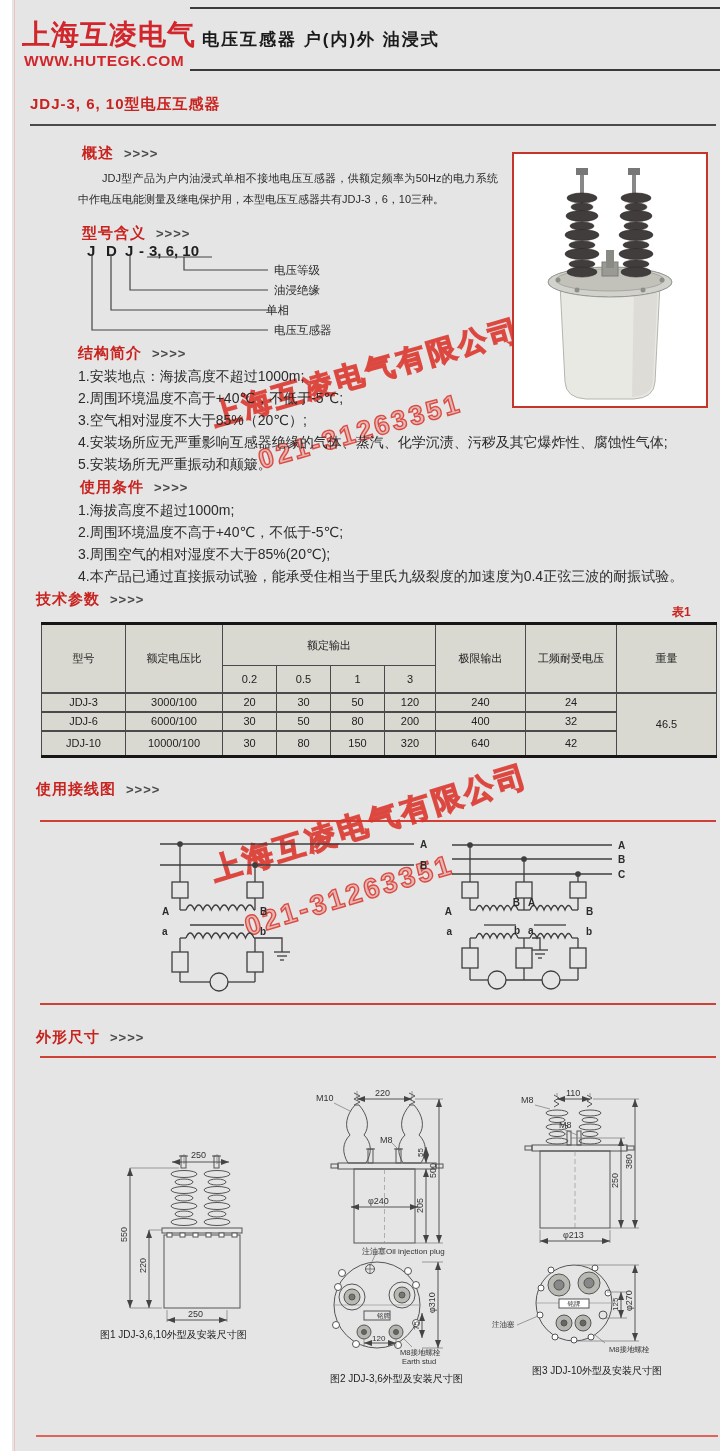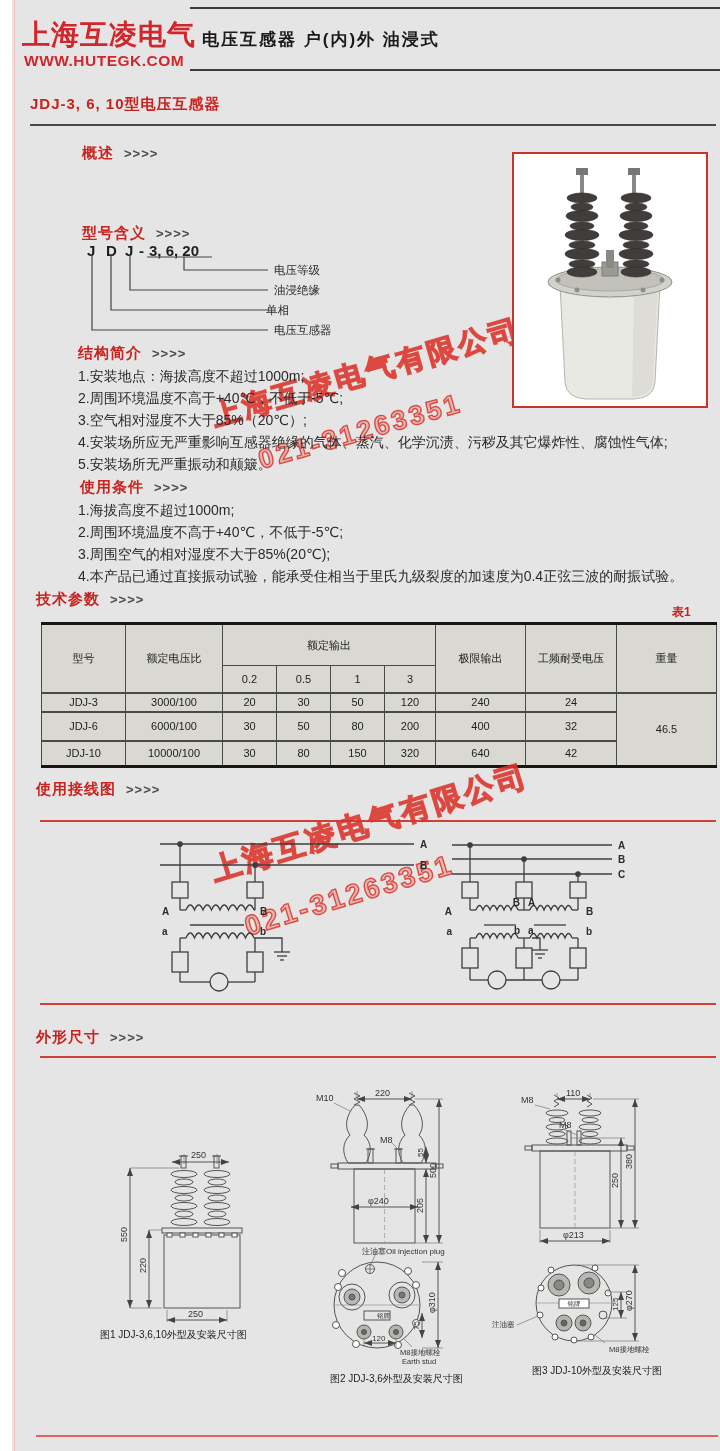--- a/index.html
+++ b/index.html
@@ -57,29 +57,30 @@
 
   <div class="abs ptitle" style="left:18px;top:95px;">JDJ-3, 6, 10型电压互感器</div>
   <div class="abs" style="left:18px;top:124px;width:686px;height:2px;background:#4a4a4a;"></div>
 
   <div class="abs wm" style="left:195px;top:398px;font-size:29px;transform:rotate(-16deg);">上海互凌电气有限公司</div>
   <div class="abs wm" style="left:243px;top:446px;font-size:27px;transform:rotate(-16deg);">021-31263351</div>
 
   <div class="abs" style="left:70px;top:144px;">
     <span class="hd">概述</span><span class="arrows">&gt;&gt;&gt;&gt;</span>
   </div>
+  <div class="abs para" style="left:66px;top:168px;width:420px;">JDJ型产品为户内油浸式单相不接地电压互感器，供额定频率为50Hz的电力系统中作电压电能测量及继电保护用，本型电压互感器共有JDJ-3，6，10三种。</div>
 
   <div class="abs" style="left:70px;top:224px;">
     <span class="hd">型号含义</span><span class="arrows">&gt;&gt;&gt;&gt;</span>
   </div>
   <span class="abs code" style="left:75px;top:242px;">J</span>
   <span class="abs code" style="left:94px;top:242px;">D</span>
   <span class="abs code" style="left:113px;top:242px;">J</span>
   <span class="abs code" style="left:127px;top:242px;">-</span>
-  <span class="abs code" style="left:137px;top:242px;">3, 6, 20</span>
+  <span class="abs code" style="left:137px;top:242px;">3, 6, 10</span>
   <svg class="abs" style="left:70px;top:252px;" width="200" height="88" viewBox="0 0 200 88">
     <g stroke="#444" stroke-width="1.2" fill="none">
       <path d="M65,5 H130"></path>
       <path d="M102,5 V18 H186"></path>
       <path d="M48,3 V38 H186"></path>
       <path d="M29,3 V58 H186"></path>
       <path d="M10,3 V78 H186"></path>
     </g>
   </svg>
   <span class="abs mlabel" style="left:262px;top:263px;">电压等级</span>
@@ -180,21 +181,21 @@
       <td>JDJ-3</td>
       <td>3000/100</td>
       <td>20</td>
       <td>30</td>
       <td>50</td>
       <td>120</td>
       <td>240</td>
       <td>24</td>
       <td rowspan="3">46.5</td>
     </tr>
-    <tr class="data" style="height:29px">
+    <tr class="data" style="height:19px">
       <td>JDJ-6</td>
       <td>6000/100</td>
       <td>30</td>
       <td>50</td>
       <td>80</td>
       <td>200</td>
       <td>400</td>
       <td>32</td>
     </tr>
     <tr class="data" style="height:26px">

